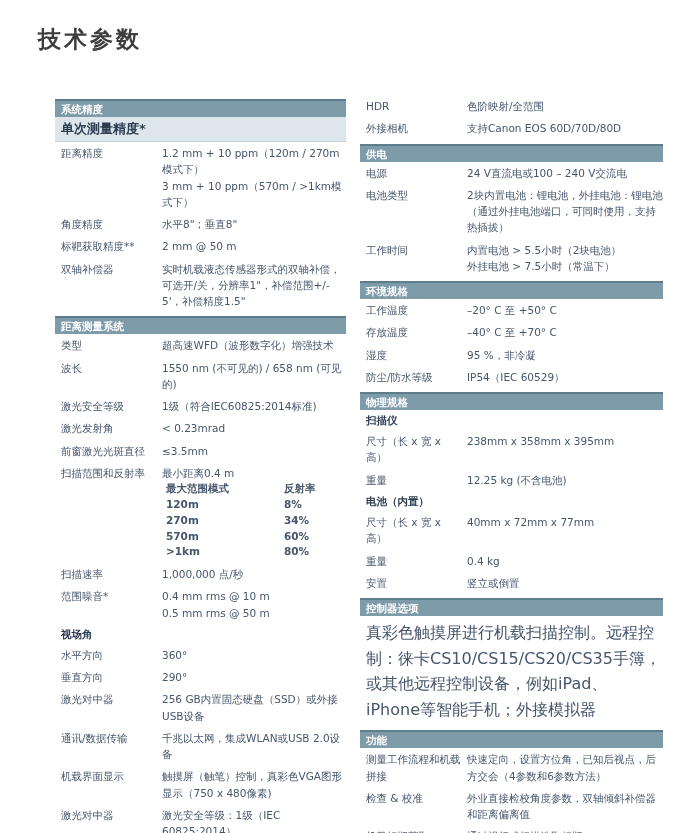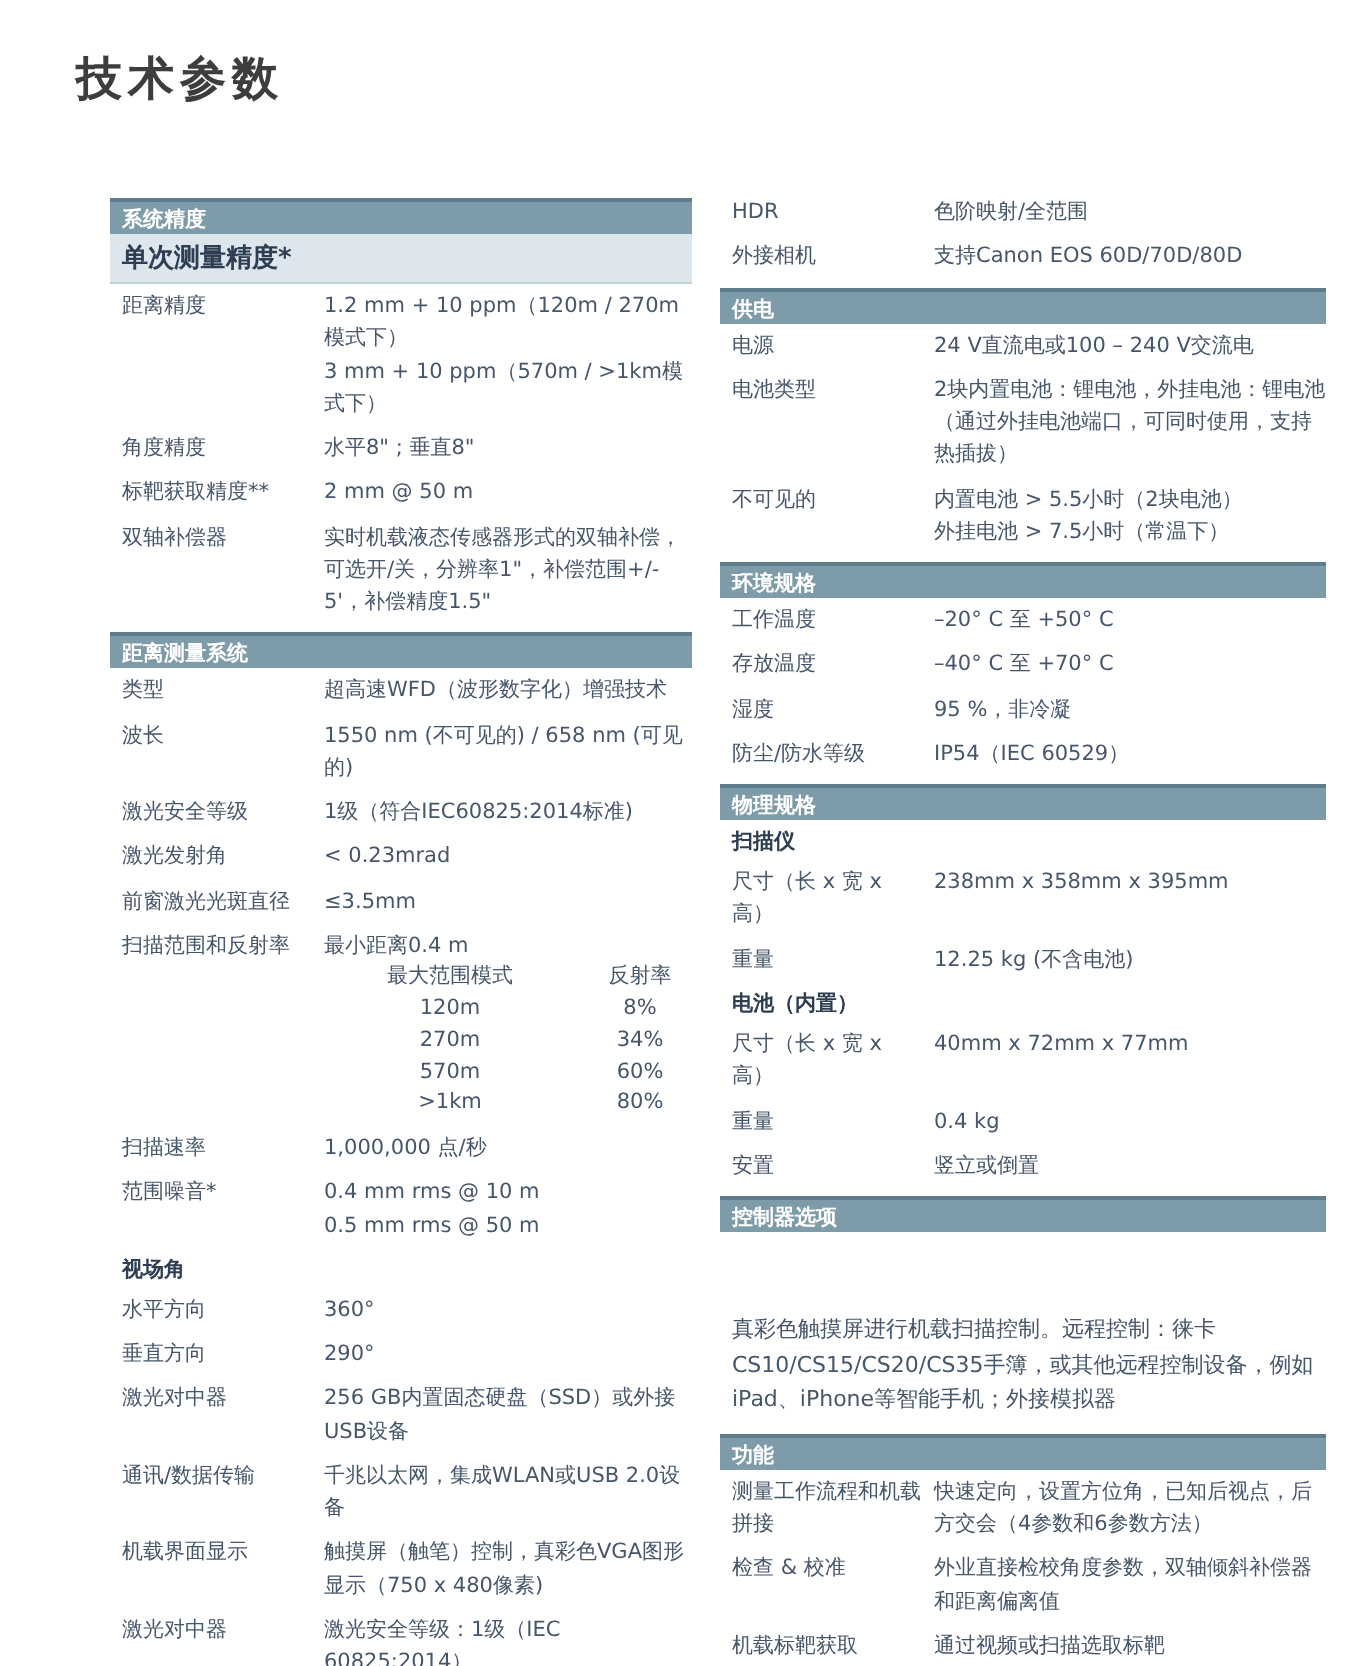--- a/index.html
+++ b/index.html
@@ -33,23 +33,23 @@
   .subsection-header{
     background:var(--subsection-bg);
     border-bottom:1px solid var(--subsection-border);
     color:#2e3e52;font-size:13px;font-weight:bold;
     padding:3px 6px;
   }
   .spec-row{display:flex;padding:3px 0 3px 6px;font-size:10.5px;line-height:1.55;}
   .spec-row-label{width:101px;flex:none;padding-right:5px;}
   .spec-row-value{flex:1;min-width:0;}
   .bold-row{font-weight:bold;font-size:10.5px;padding:4px 0 2px 6px;color:#2e3e52;}
-  .spec-paragraph{font-size:11px;line-height:1.6;padding:4px 2px 4px 6px;margin-top:36px;}
+  .spec-paragraph{font-size:16px;line-height:1.6;padding:4px 2px 4px 6px;}
   .mini-table{display:grid;grid-template-columns:118px 72px;margin-left:4px;}
-  .mini-table .cell{text-align:center;line-height:1.5;}
+  .mini-table .cell{text-align:left;line-height:1.5;font-weight:bold;}
 </style>
 </head>
 <body>
 
 <div class="page">
   <h1 class="page-title">技术参数</h1>
   <div class="columns">
     <div class="col col-left" id="col-left">
         <div class="section-header">系统精度</div>
         <div class="subsection-header">单次测量精度*</div>
@@ -199,21 +199,21 @@
               <div>24 V直流电或100 – 240 V交流电</div>
             </div>
           </div>
           <div class="spec-row">
             <div class="spec-row-label">电池类型</div>
             <div class="spec-row-value">
               <div>2块内置电池：锂电池，外挂电池：锂电池（通过外挂电池端口，可同时使用，支持热插拔）</div>
             </div>
           </div>
           <div class="spec-row">
-            <div class="spec-row-label">不可见的</div>
+            <div class="spec-row-label">工作时间</div>
             <div class="spec-row-value">
               <div>内置电池 &gt; 5.5小时（2块电池）</div>
               <div>外挂电池 &gt; 7.5小时（常温下）</div>
             </div>
           </div>
           <div class="section-header">环境规格</div>
           <div class="spec-row">
             <div class="spec-row-label">工作温度</div>
             <div class="spec-row-value">
               <div>–20° C 至 +50° C</div>

